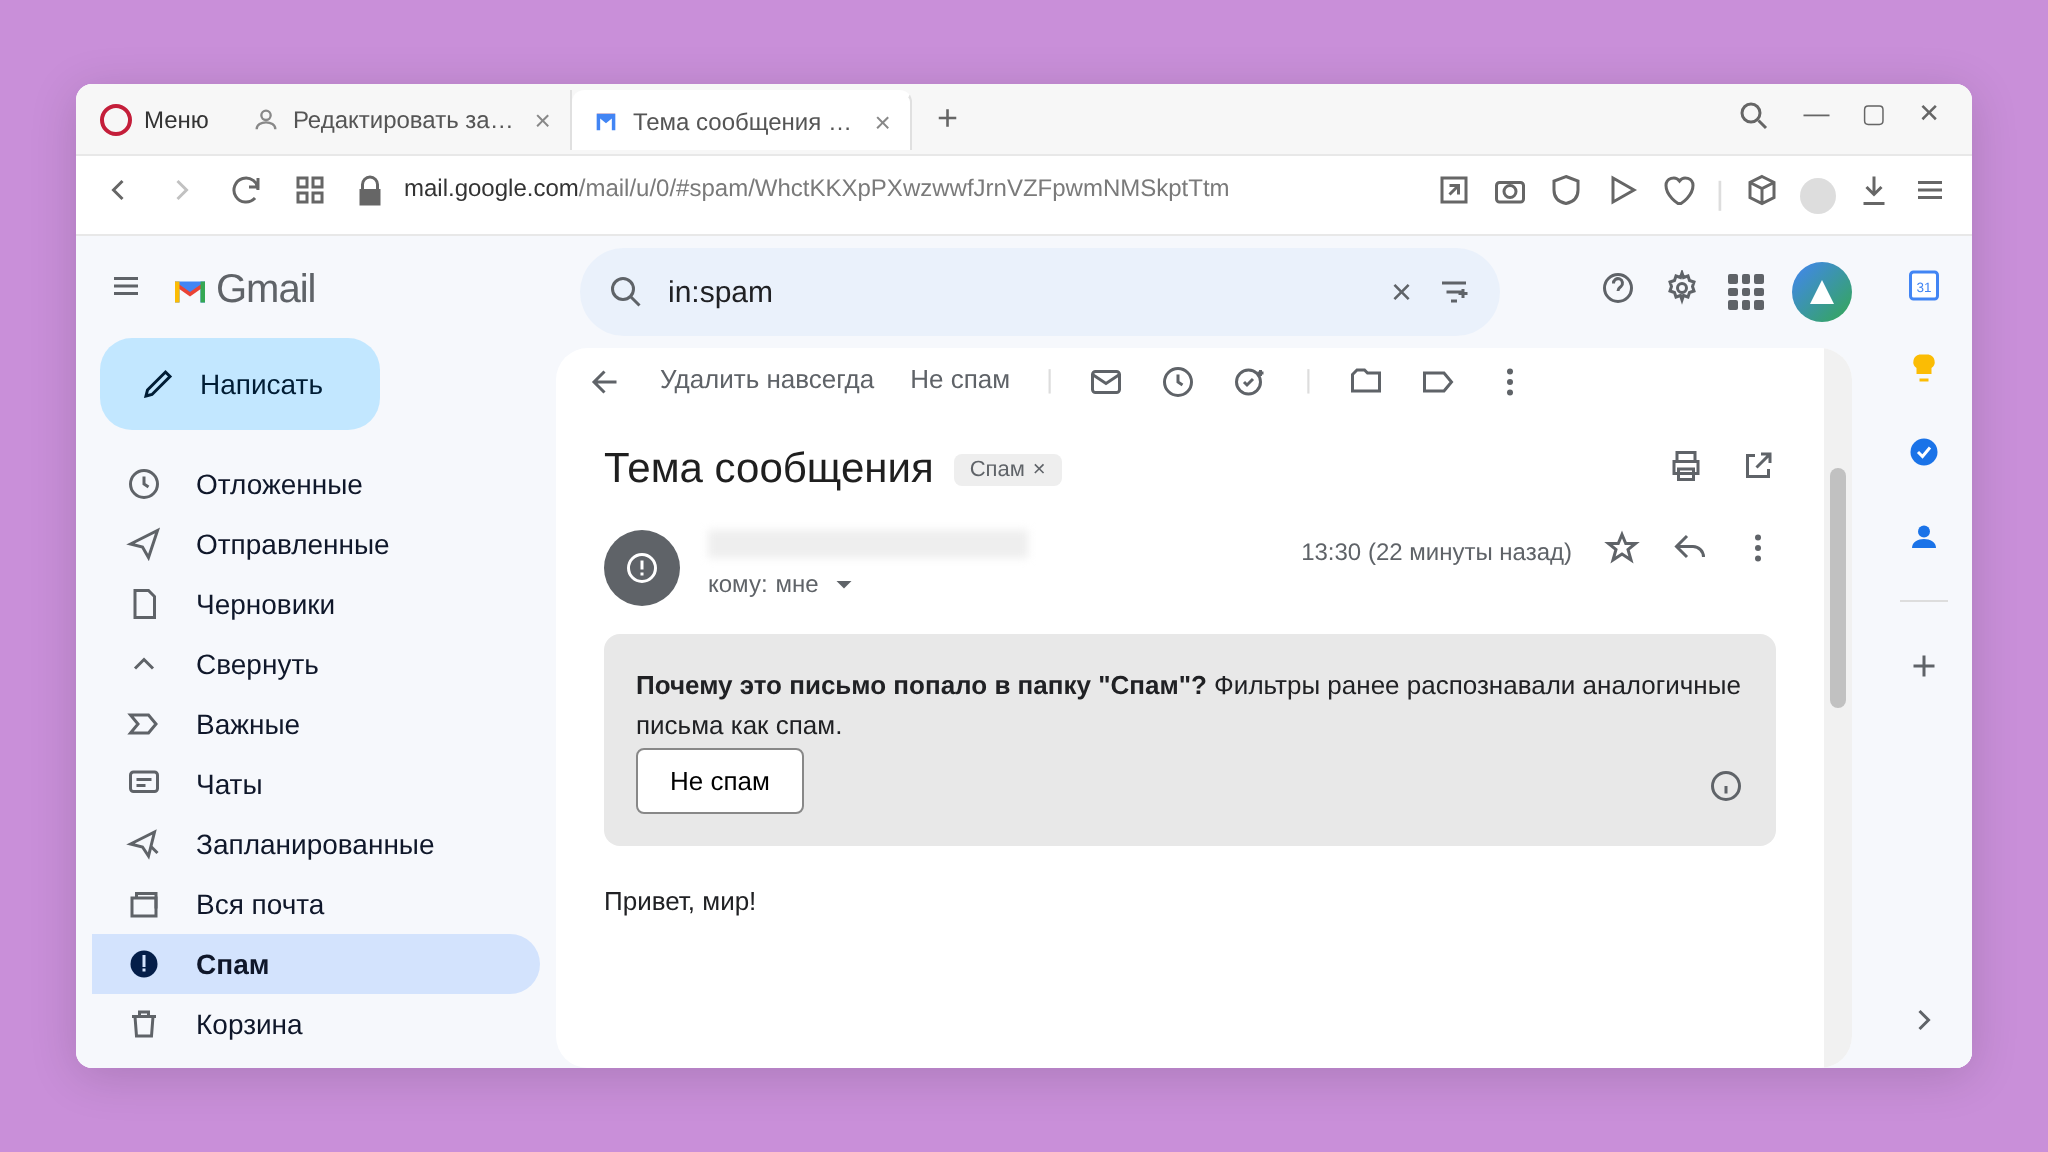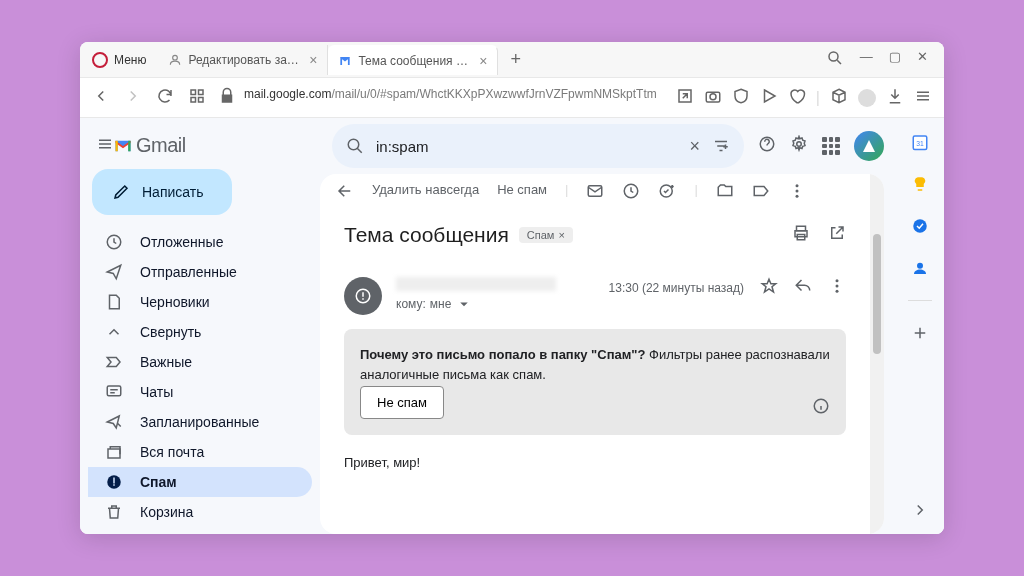--- a/index.html
+++ b/index.html
@@ -1,17 +1,17 @@
 <!DOCTYPE html>
 <html><head>
 <meta charset="utf-8">
 <style>
 *{margin:0;padding:0;box-sizing:border-box;font-family:Arial,sans-serif}
 body{background:#c98fd9;width:1024px;height:576px;display:flex;align-items:center;justify-content:center;overflow:hidden}
-.window{width:864px;height:492px;background:#fff;border-radius:8px;box-shadow:0 4px 24px rgba(0,0,0,.15);display:flex;flex-direction:column;overflow:hidden}
+.window{width:948px;height:492px;background:#fff;border-radius:8px;box-shadow:0 4px 24px rgba(0,0,0,.15);display:flex;flex-direction:column;overflow:hidden}
 .titlebar{height:36px;background:#f7f7f7;display:flex;align-items:center;border-bottom:1px solid #e8e8e8}
 .tabs{display:flex;flex:1;align-items:center;height:100%}
 .opera-btn{display:flex;align-items:center;gap:6px;padding:0 12px;height:100%;font-size:12px;color:#333;cursor:pointer}
 .opera-o{width:16px;height:16px;border-radius:50%;border:2.5px solid #c41e3a}
 .tab{display:flex;align-items:center;gap:6px;padding:0 10px;height:30px;font-size:12px;color:#555;border-right:1px solid #e0e0e0;cursor:pointer;max-width:170px}
 .tab.active{background:#fff;border-top:2px solid transparent;border-radius:6px 6px 0 0}
 .tab-icon{width:14px;height:14px;flex-shrink:0}
 .tab-title{overflow:hidden;text-overflow:ellipsis;white-space:nowrap}
 .tab-close{color:#888;font-size:14px;margin-left:4px;flex-shrink:0}
 .new-tab{padding:0 12px;color:#666;font-size:18px;cursor:pointer}
@@ -21,21 +21,21 @@
 .nav-icons{display:flex;gap:14px;color:#666;align-items:center}
 .nav-icons span{cursor:pointer}
 .url-wrap{flex:1;display:flex;gap:8px;font-size:12px;color:#7a7a7a}
 .lock{color:#666}
 .url-bold{color:#333}
 .rt-icons{display:flex;gap:10px;color:#666;align-items:center}
 .rt-icons svg,.rt-icons span{cursor:pointer}
 .avatar{width:18px;height:18px;background:#ddd;border-radius:50%}
 .content{flex:1;display:flex;background:#f6f8fc;overflow:hidden}
 .left{width:240px;display:flex;flex-direction:column;padding:8px 0}
-.header-row{display:flex;align-items:flex-end;padding:8px 16px;height:56px}
+.header-row{display:flex;align-items:flex-start;padding:8px 16px;gap:14px;height:56px}
 .burger{cursor:pointer;color:#5f6368}
 .logo{display:flex;align-items:center;gap:4px}
 .logo-text{font-size:20px;color:#5f6368;letter-spacing:-.5px}
 .compose{margin:4px 12px 12px;padding:14px 20px;background:#c2e7ff;border:none;border-radius:16px;display:flex;align-items:center;gap:12px;font-size:14px;color:#001d35;cursor:pointer;width:140px}
 .folders{display:flex;flex-direction:column;padding:0 8px}
 .folder{display:flex;align-items:center;gap:16px;padding:6px 16px;border-radius:0 16px 16px 0;font-size:14px;color:#0f172a;cursor:pointer}
 .folder.active{background:#d3e3fd;font-weight:600}
 .folder-icon{width:20px;color:#5f6368;display:flex;justify-content:center}
 .folder.active .folder-icon{color:#041e49}
 .main{flex:1;display:flex;flex-direction:column;overflow:hidden}
@@ -47,21 +47,21 @@
 .apps{width:18px;height:18px;display:grid;grid-template-columns:repeat(3,1fr);gap:2px}
 .apps i{background:#5f6368;border-radius:1px}
 .pfp{width:30px;height:30px;border-radius:50%;background:linear-gradient(135deg,#4285f4,#34a853);display:flex;align-items:center;justify-content:center}
 .msg-panel{flex:1;background:#fff;margin:0 12px 0 0;border-radius:16px;display:flex;overflow:hidden}
 .msg-body{flex:1;display:flex;flex-direction:column;overflow:hidden}
 .toolbar{display:flex;align-items:flex-start;padding:8px 16px;gap:18px;color:#5f6368;font-size:13px}
 .toolbar .tb-txt{cursor:pointer}
 .toolbar .tb-gap{flex:1}
 .toolbar svg,.toolbar span{cursor:pointer}
 .msg-content{padding:12px 24px;overflow:auto}
-.subject-row{display:flex;align-items:center;gap:10px;margin-bottom:30px}
+.subject-row{display:flex;align-items:center;gap:10px;margin-bottom:18px}
 .subject{font-size:21px;color:#1f1f1f}
 .chip{background:#eee;padding:2px 8px;border-radius:4px;font-size:11px;color:#5f6368;display:flex;align-items:center;gap:4px}
 .subj-act{margin-left:auto;display:flex;gap:18px;color:#5f6368}
 .sender-row{display:flex;align-items:flex-start;gap:14px;margin-bottom:14px}
 .sender-av{width:38px;height:38px;border-radius:50%;background:#5f6368;color:#fff;display:flex;align-items:center;justify-content:center}
 .sender-info{flex:1}
 .sender-name{height:14px;width:160px;background:#eee;filter:blur(2px);margin-bottom:4px}
 .sender-to{font-size:12px;color:#5f6368;display:flex;align-items:center;gap:4px}
 .sender-meta{display:flex;gap:16px;color:#5f6368;font-size:12px;align-items:center}
 .banner{background:#e8e8e8;border-radius:8px;padding:16px;margin:8px 0 20px;position:relative}

